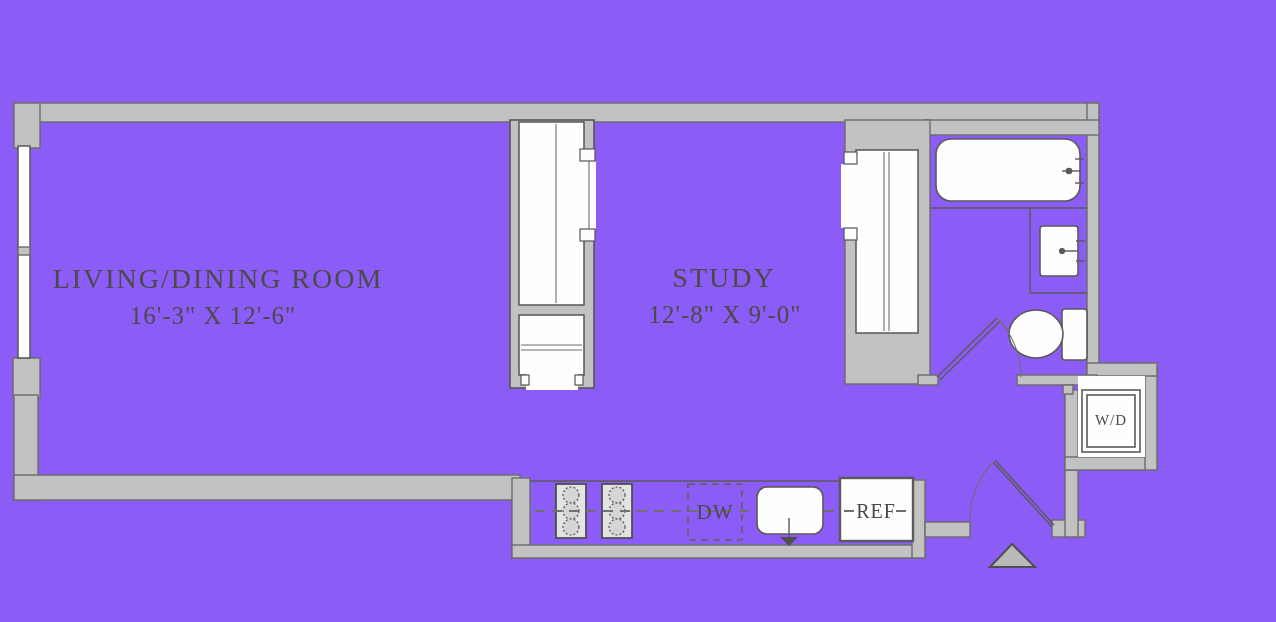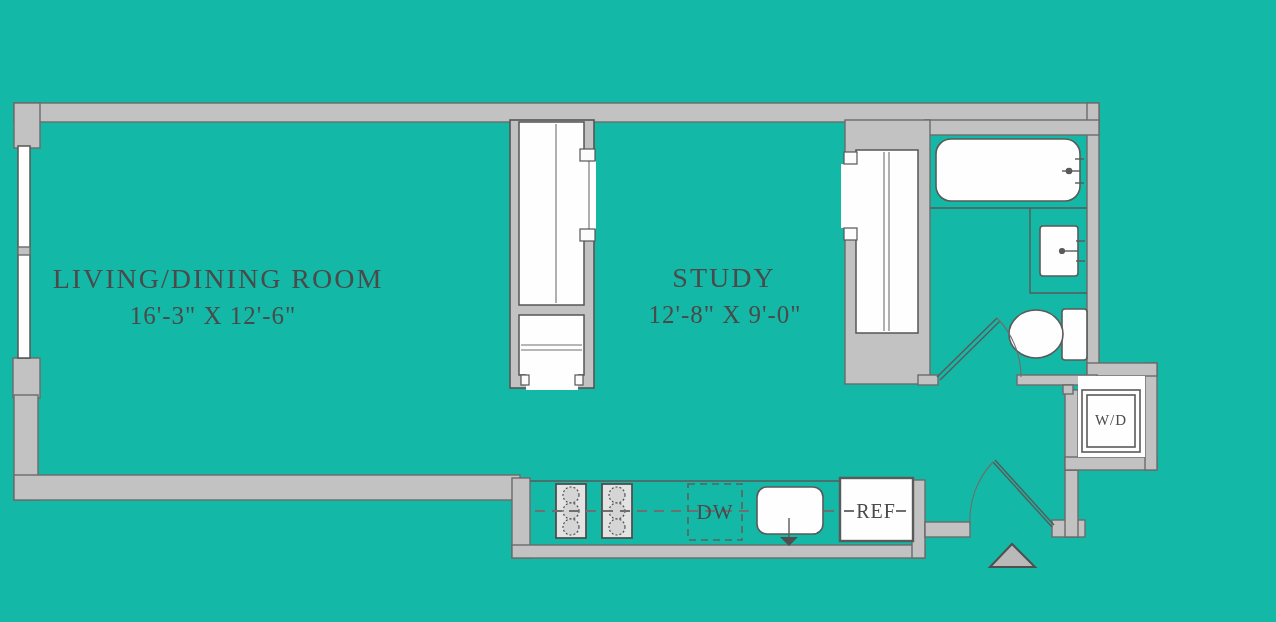--- a/index.html
+++ b/index.html
@@ -1,16 +1,16 @@
 <!DOCTYPE html>
 <html><head>
 <meta charset="utf-8">
 <style>
   html,body{margin:0;padding:0;background:#ffffff;}
-  .canvas{position:relative;width:1276px;height:622px;background:#14b8a6;overflow:hidden;
+  .canvas{position:relative;width:1276px;height:622px;background:#8b5cf6;overflow:hidden;
           font-family:"Liberation Serif","DejaVu Serif",serif;}
   svg{display:block;}
   .wall{fill:#c2c2c2;stroke:#6b6b6b;stroke-width:1.4;}
   .wall-dark{fill:#c2c2c2;stroke:#565656;stroke-width:1.6;}
   .white{fill:#fefefe;stroke:#565656;stroke-width:1.5;}
   .fixture{fill:#fefefe;stroke:#5a5a5a;stroke-width:1.6;}
   .line{stroke:#5a5a5a;stroke-width:1.4;fill:none;}
   .thinline{stroke:#6e6e6e;stroke-width:1.1;fill:none;}
   .dash{stroke:#6f6f6f;stroke-width:2;fill:none;stroke-dasharray:10 7;}
   .dashbox{fill:none;stroke:#5f5f5f;stroke-width:1.6;stroke-dasharray:7 5;}

